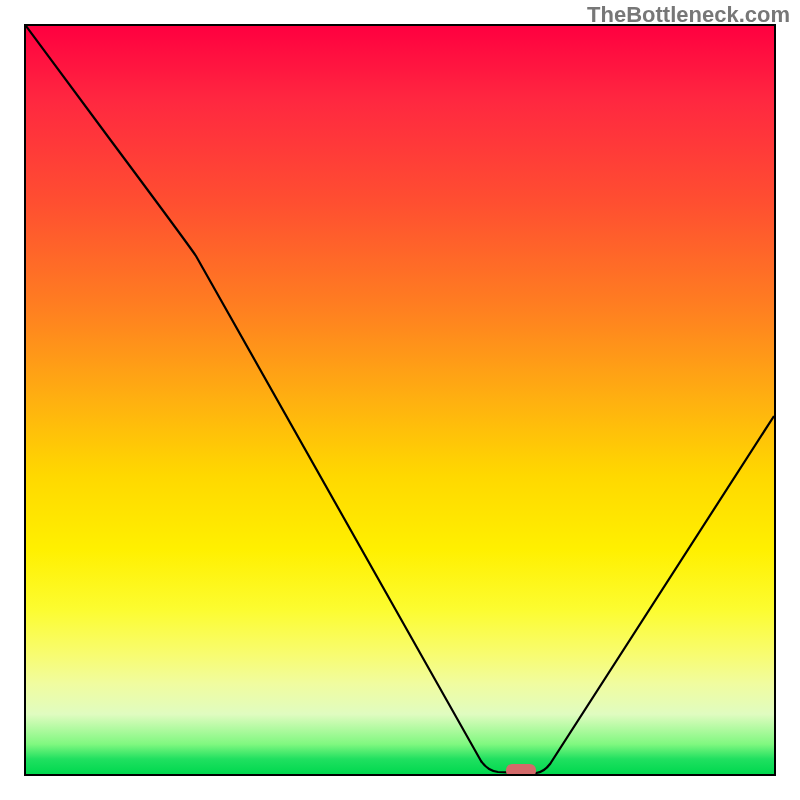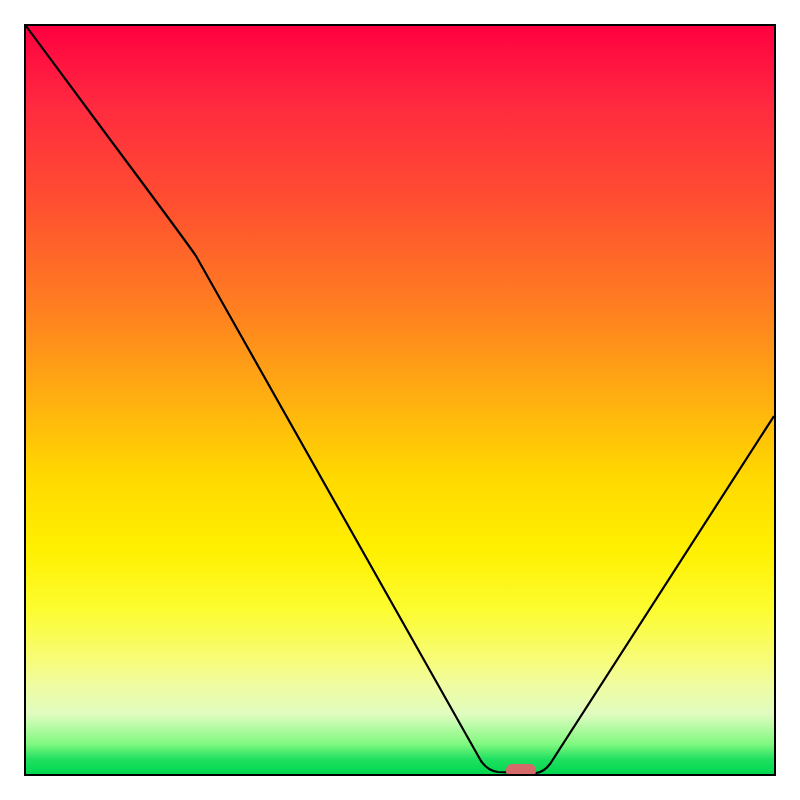--- a/index.html
+++ b/index.html
@@ -59,20 +59,21 @@
     position: absolute;
     inset: 0;
     width: 100%;
     height: 100%;
   }
 </style>
 </head>
 <body>
 
 <div class="container">
+  <div class="watermark">TheBottleneck.com</div>
 
   <div class="plot-frame">
     <div class="gradient-bg"></div>
 
     <svg class="curve" viewBox="0 0 748 748" preserveAspectRatio="none">
       <path fill="none" stroke="#000000" stroke-width="2.2" d="M 0 0
                L 83 112
                Q 162 218 170 230
                L 455 735
                Q 462 745 472 746

